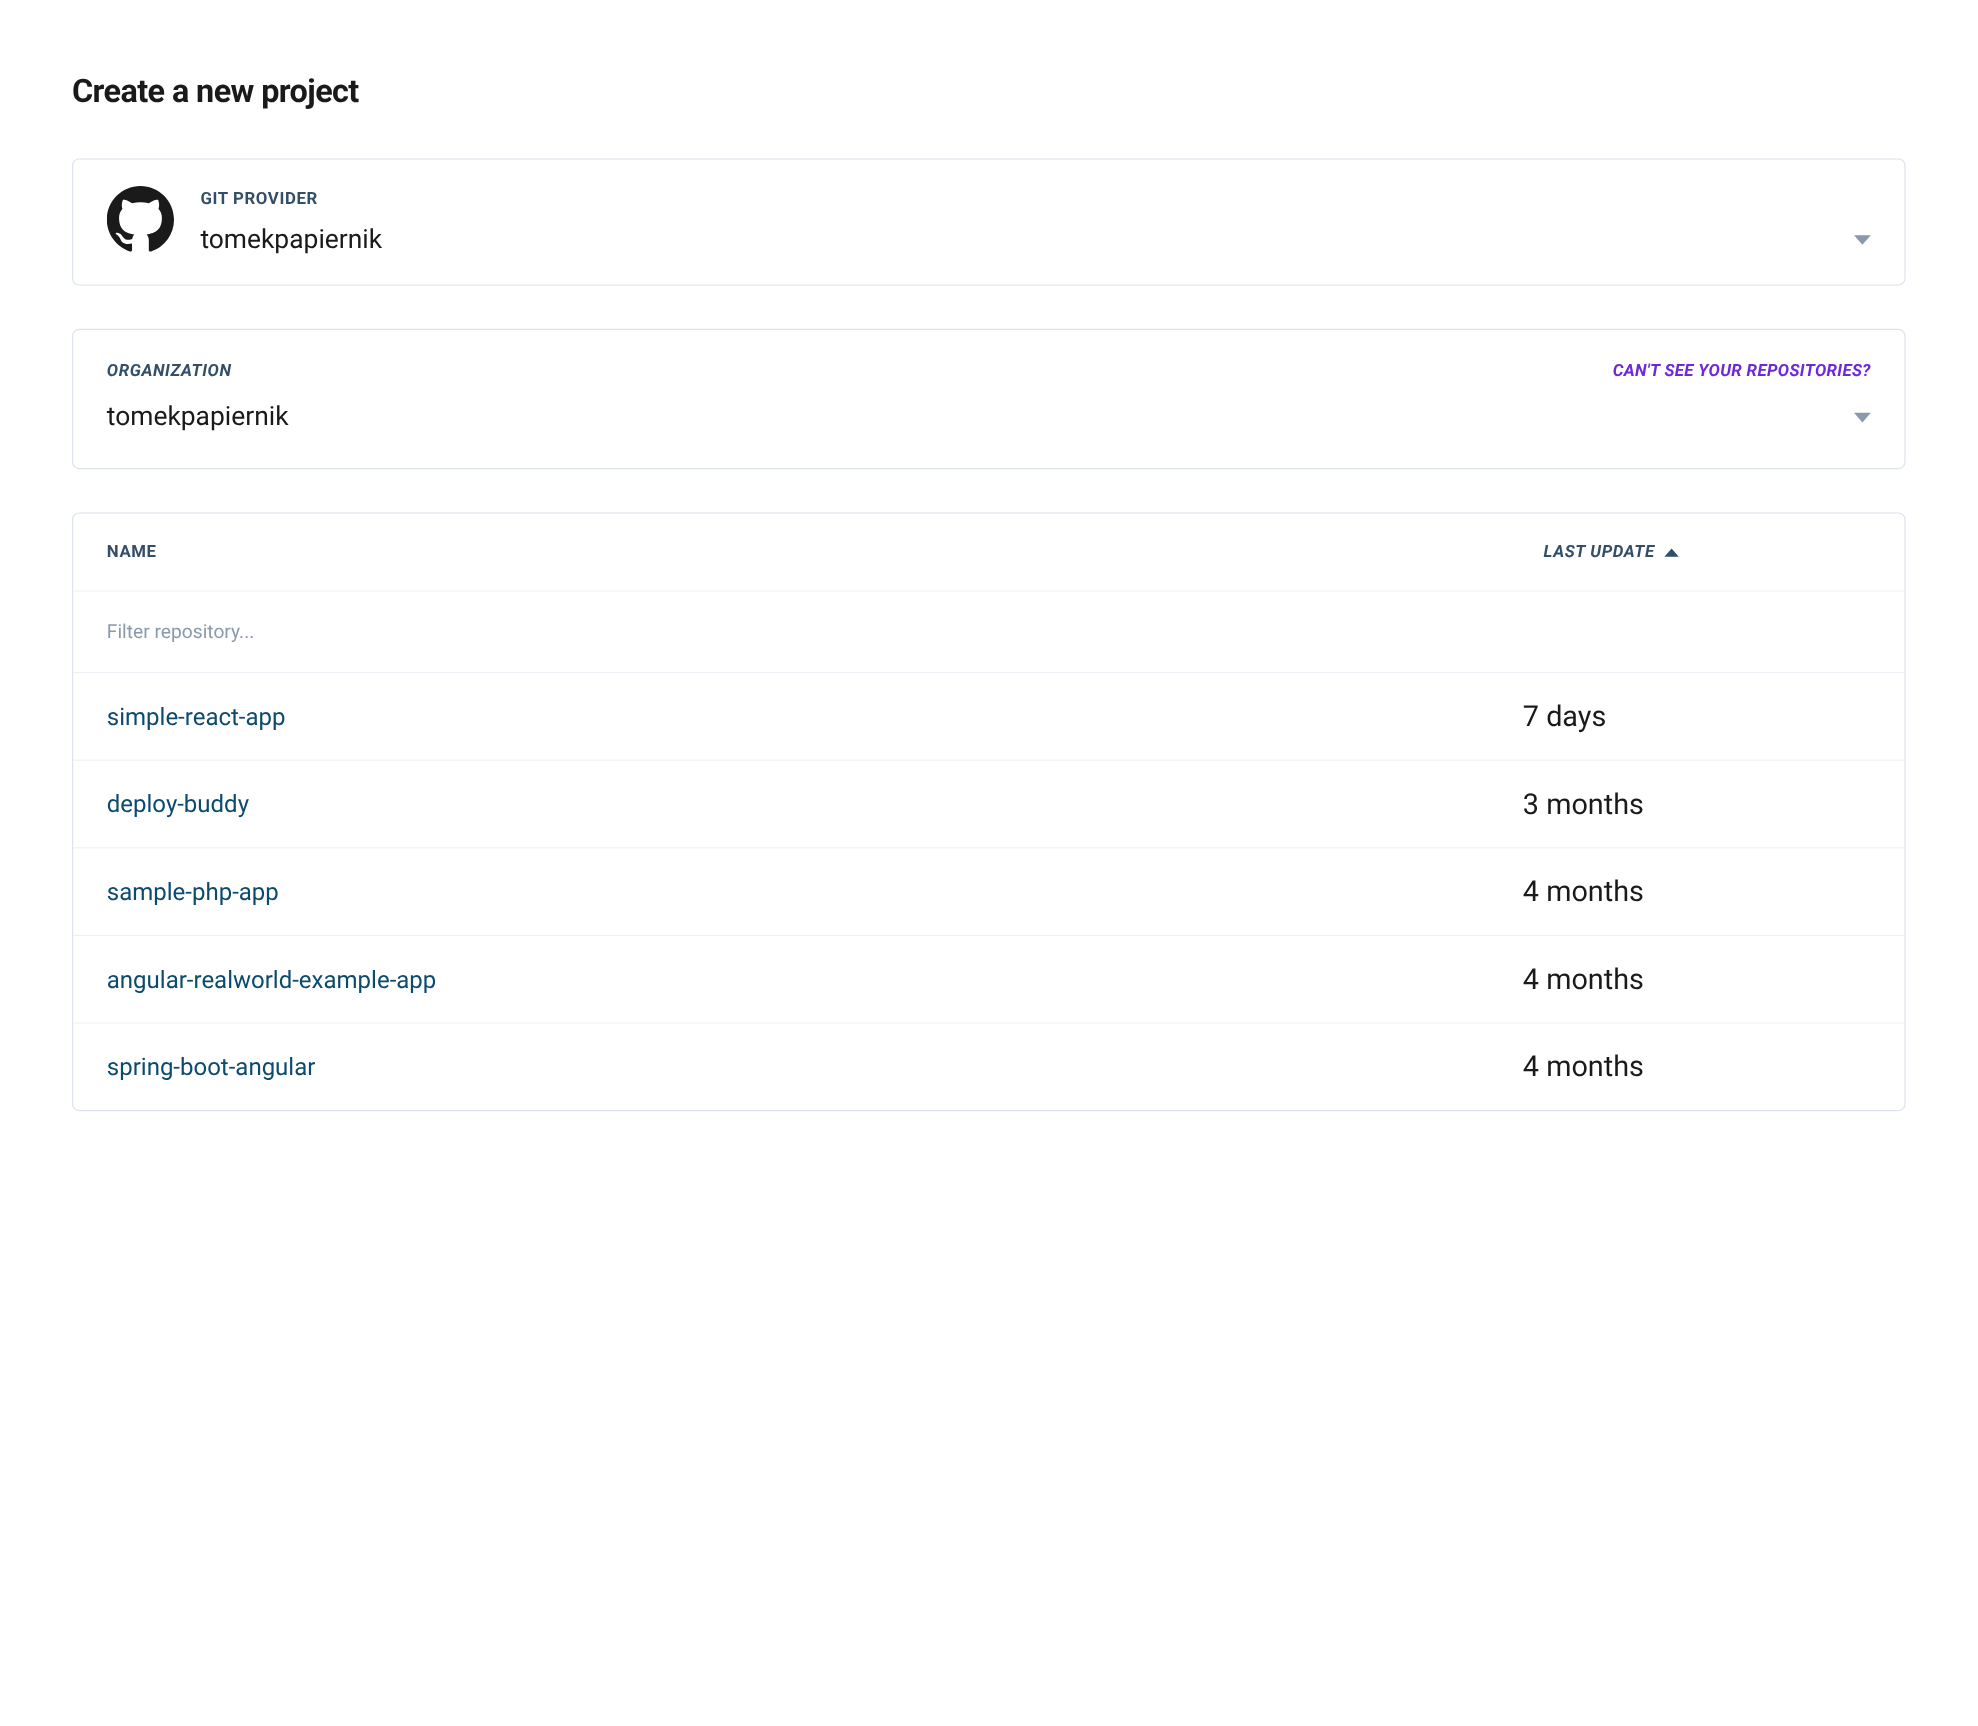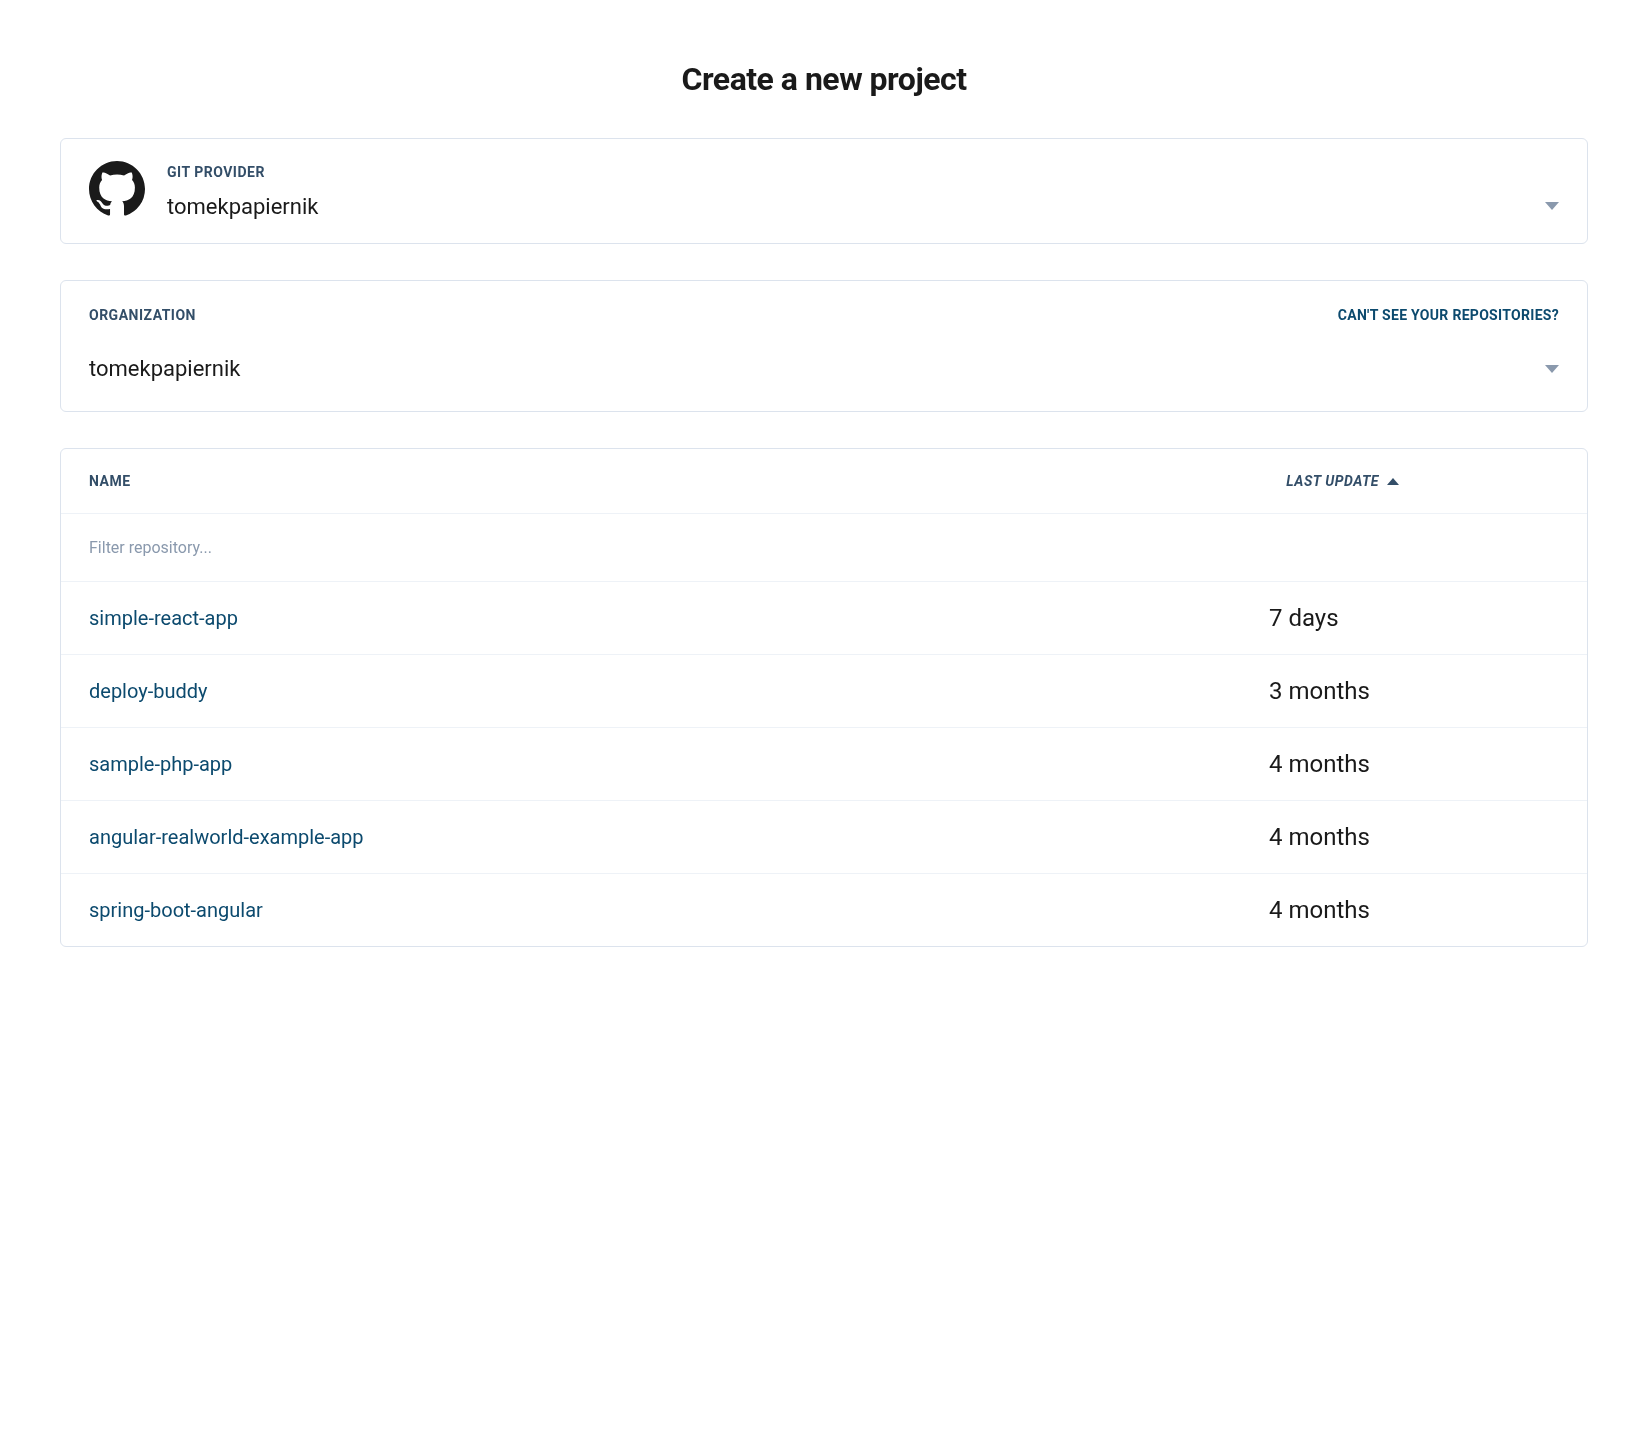--- a/index.html
+++ b/index.html
@@ -7,26 +7,25 @@
       margin: 0;
       padding: 0;
     }
     body {
       font-family: -apple-system, BlinkMacSystemFont, "Segoe UI", Roboto, "Helvetica Neue", Arial, sans-serif;
       background: #ffffff;
       padding: 60px 60px;
       color: #1a1a1a;
     }
     .page-title {
-      font-size: 32px;
+      font-size: 27px;
       font-weight: 700;
       color: #1a1a1a;
       margin-bottom: 40px;
       letter-spacing: -0.5px;
-      text-align: center;
     }
     .card {
       border: 1px solid #dce3ed;
       border-radius: 6px;
       background: #ffffff;
       margin-bottom: 36px;
     }
     .provider-card {
       padding: 22px 28px;
       display: flex;
@@ -68,26 +67,27 @@
       border-right: 7px solid transparent;
       border-top: 8px solid #8a99ad;
     }
     .org-card {
       padding: 26px 28px 30px;
     }
     .org-header-row {
       display: flex;
       justify-content: space-between;
       align-items: flex-start;
-      margin-bottom: 33px;
+      margin-bottom: 18px;
+      font-style: italic;
     }
     .help-link {
       font-size: 14px;
       font-weight: 700;
-      color: #0c4a6e;
+      color: #6d28d9;
       letter-spacing: 0.3px;
       text-transform: uppercase;
       cursor: pointer;
     }
     .repo-card {
       padding: 0;
       margin-bottom: 0;
     }
     .repo-header {
       display: flex;

